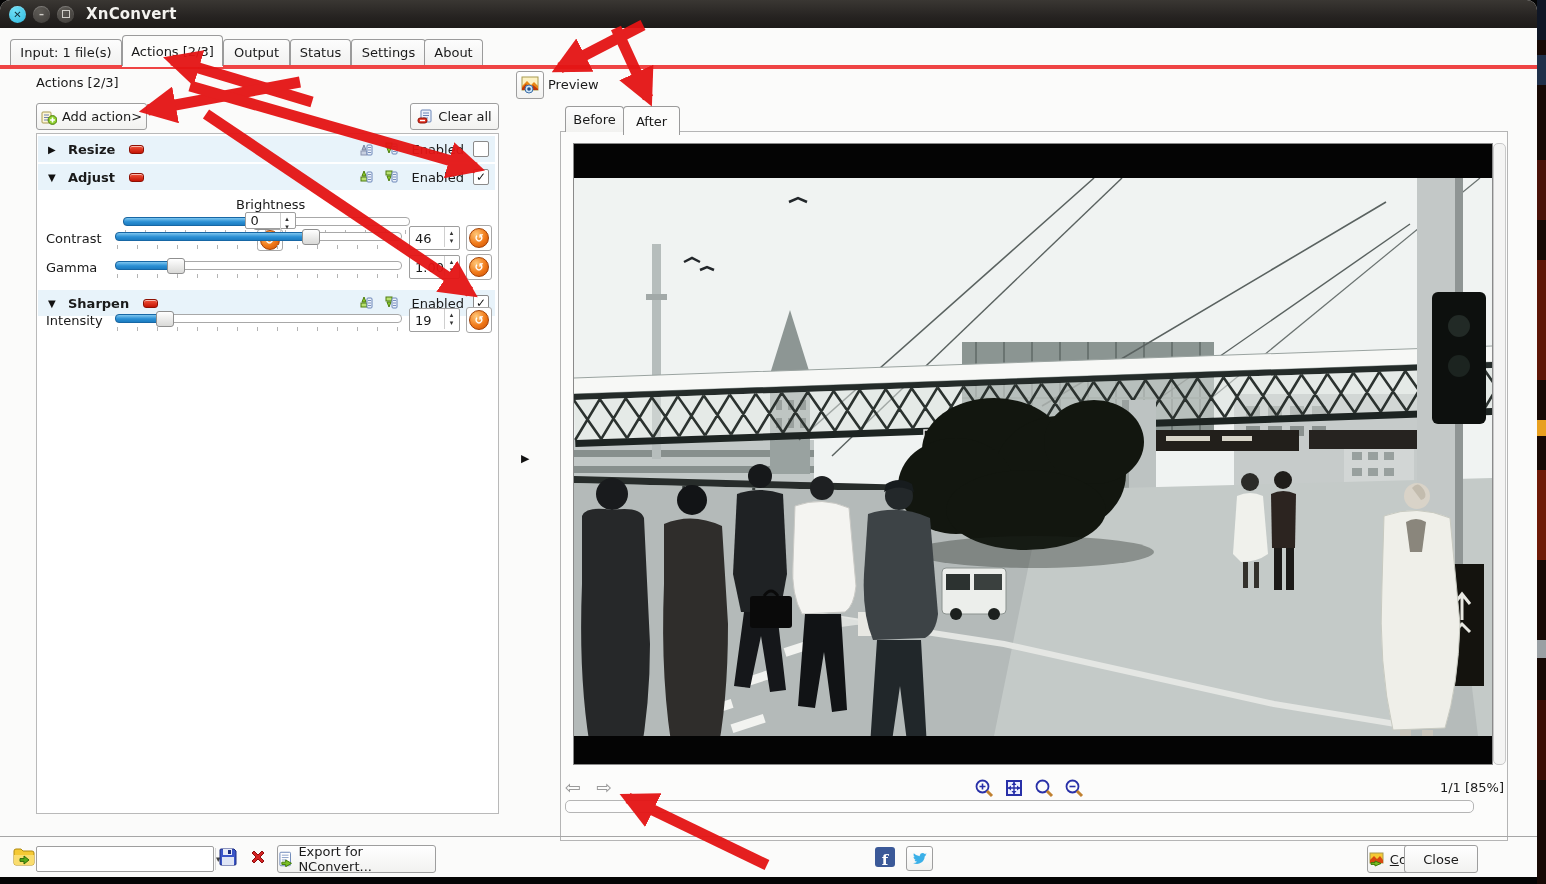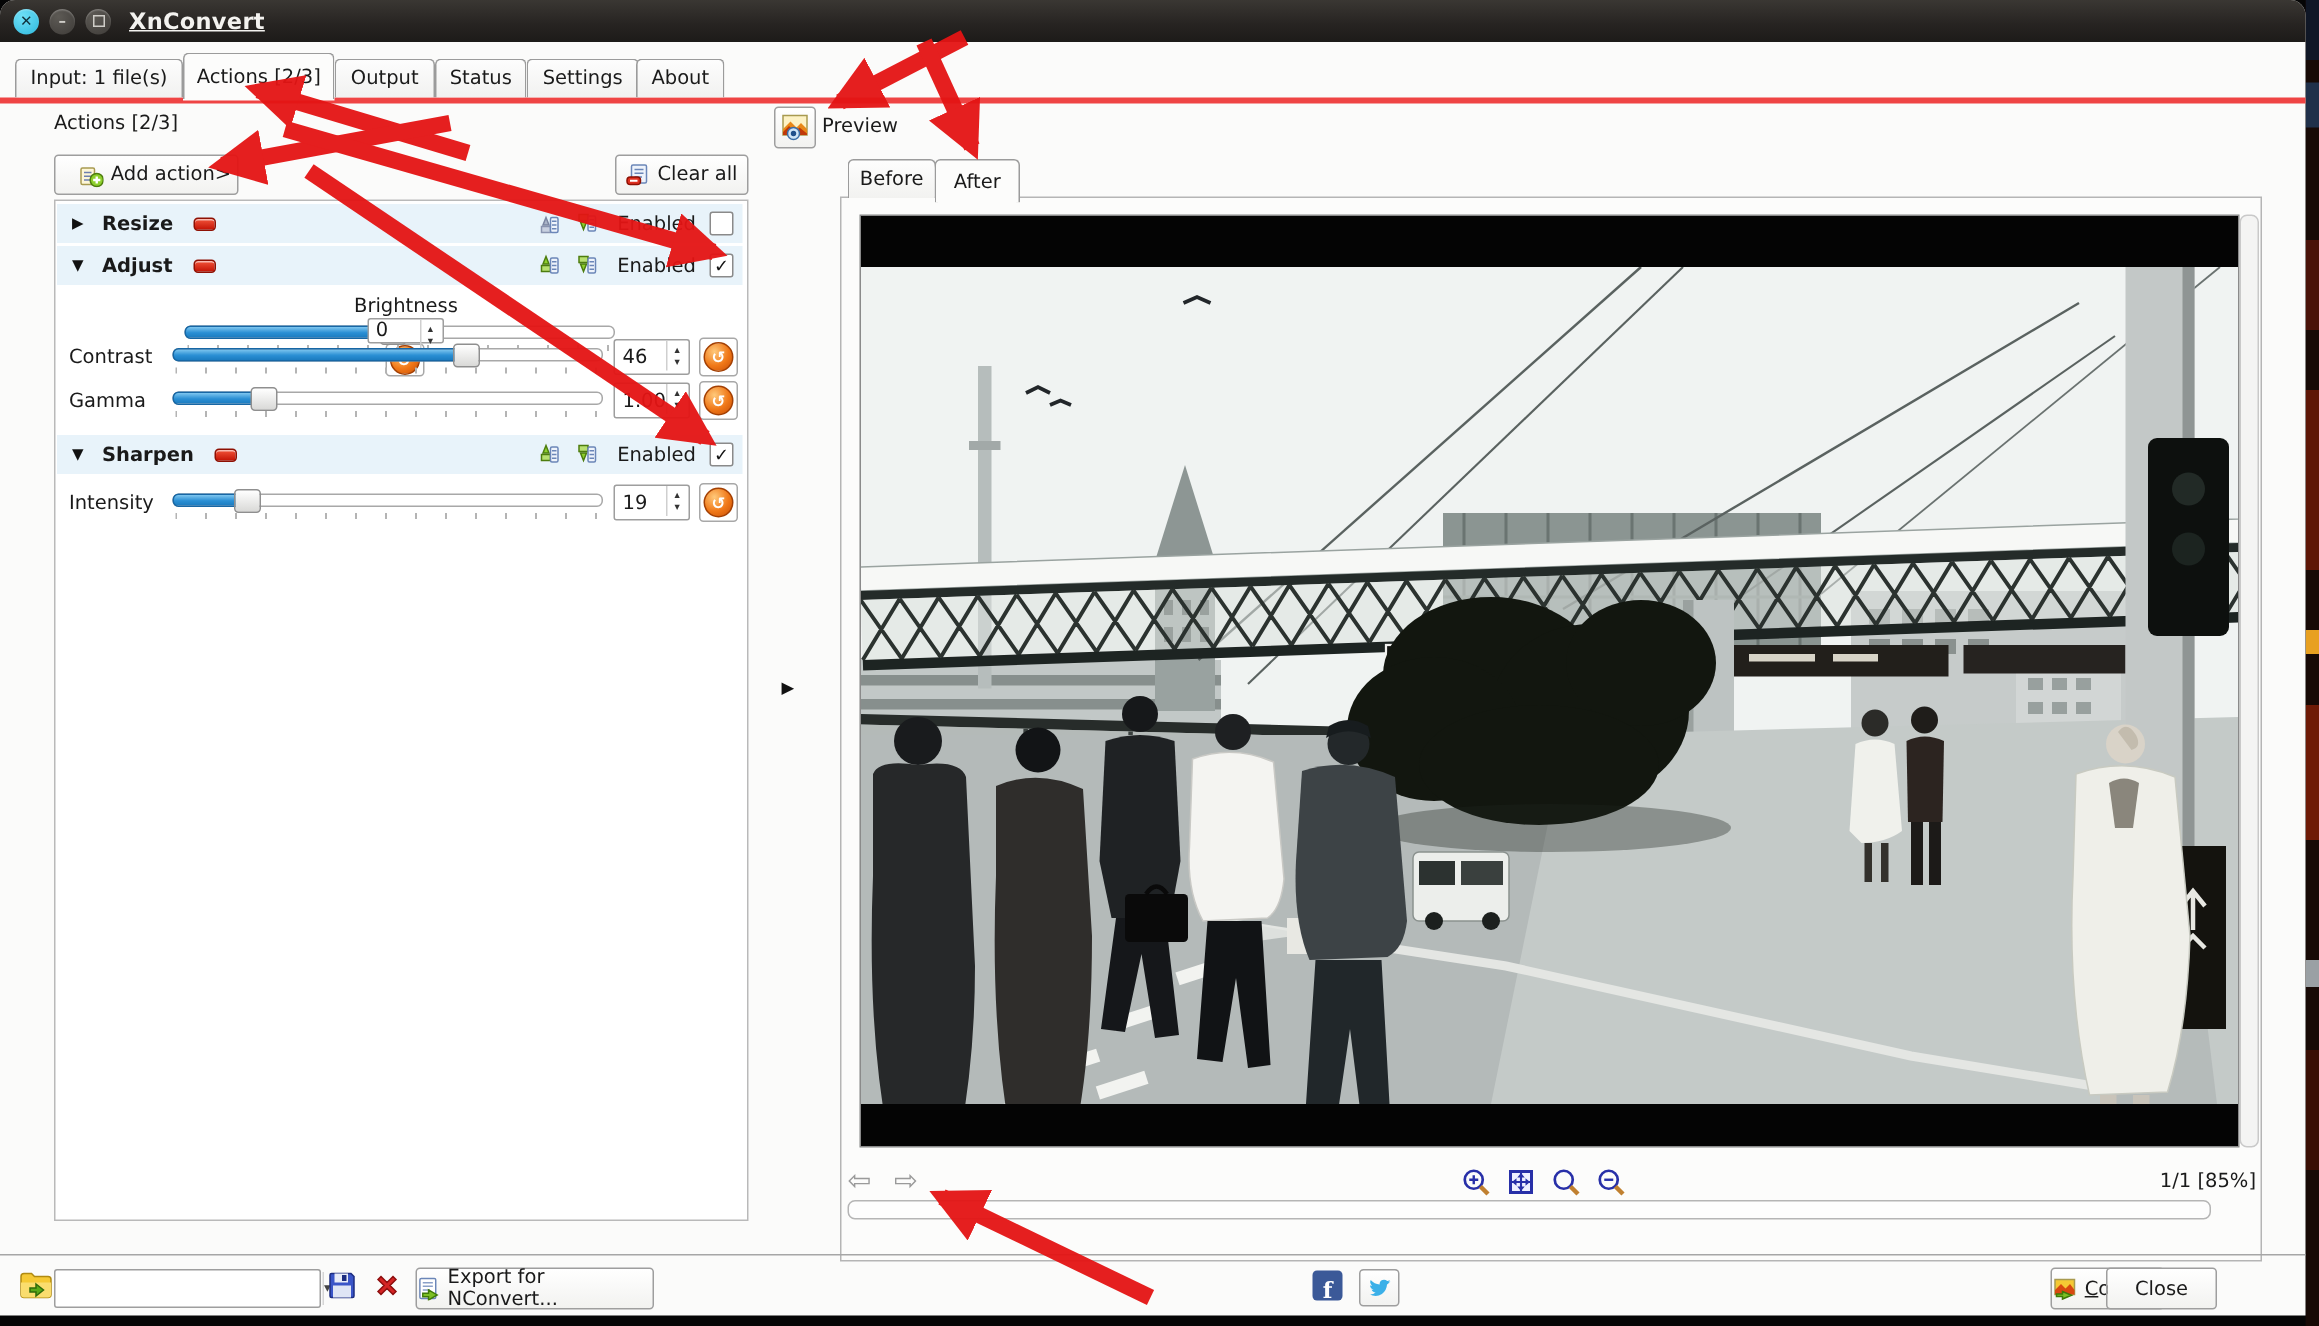--- a/index.html
+++ b/index.html
@@ -11,32 +11,32 @@
   #right-sliver{left:1537px;top:0;width:9px;height:884px;background:#170905;overflow:hidden;}
   #right-sliver .fleck{position:absolute;left:0;width:9px;}
   #window{left:0;top:0;width:1537px;height:877px;background:#fbfbfa;border-radius:10px 10px 0 0;}
   #titlebar{left:0;top:0;width:1537px;height:28px;border-radius:10px 10px 0 0;
             background:linear-gradient(#3a3733,#262321 60%,#1d1b19);display:flex;align-items:center;}
   .winbtn{width:17px;height:17px;border-radius:50%;margin-left:7px;display:flex;align-items:center;justify-content:center;
           font-size:10px;font-weight:bold;color:#10303a;box-shadow:inset 0 1px 1px rgba(255,255,255,.25);}
   #btn-close{background:radial-gradient(circle at 35% 30%,#6fe0f7,#2eb8dd);margin-left:9px;}
   #btn-min,#btn-max{background:radial-gradient(circle at 35% 30%,#5d5a55,#3e3b38);color:#cfcdc8;}
   #btn-max i{display:block;width:6px;height:6px;border:1.5px solid #cfcdc8;}
-  #win-title{color:#f3f2ef;font-weight:bold;font-size:15px;margin-left:12px;letter-spacing:.2px;text-decoration:underline;}
+  #win-title{color:#f3f2ef;font-weight:bold;font-size:15px;margin-left:12px;letter-spacing:.2px;}
   
   #tabstrip{left:0;top:38px;width:1537px;height:27px;border-bottom:4px solid #ef4444;}
   .tab{position:absolute;top:1px;height:25px;border:1px solid #9b9b9b;border-bottom:none;border-radius:4px 4px 0 0;
        background:linear-gradient(#fdfdfd,#f1f1f0);display:flex;align-items:center;justify-content:center;cursor:default;}
   .tab.active{top:-3px;height:30px;background:#fcfcfb;z-index:3;box-shadow:0 1px 0 #fcfcfb;}
   
   .btn{border:1px solid #9e9e9e;border-radius:3px;background:linear-gradient(#ffffff,#f2f2f0);
        display:flex;align-items:center;justify-content:center;gap:5px;}
   
   #actions-heading{left:36px;top:75px;}
-  #add-action-btn{left:36px;top:103px;width:109px;height:25px;padding-left:12px;}
+  #add-action-btn{left:36px;top:103px;width:109px;height:25px;}
   #clear-all-btn{left:410px;top:103px;width:87px;height:25px;}
   #actions-box{left:36px;top:133px;width:461px;height:679px;background:#fff;border:1px solid #b9b9b9;}
   .group-row{position:absolute;left:1px;width:457px;height:26px;background:#e8f3fa;display:flex;align-items:center;}
   .group-row .tri{width:12px;margin-left:10px;font-size:10px;color:#111;}
   .group-row .gname{font-weight:bold;margin-left:8px;}
   .minus-chip{width:13px;height:7px;border-radius:3px;margin-left:14px;
               background:linear-gradient(#f2543a,#c41405);border:1px solid #8e1003;box-shadow:inset 0 1px 0 rgba(255,255,255,.6);}
   .grp-right{margin-left:auto;display:flex;align-items:center;gap:9px;margin-right:6px;}
   .enabled-lbl{margin-left:4px;}
   .chk{width:14px;height:14px;background:#fff;border:1px solid #8a8a8a;border-radius:2px;
@@ -294,21 +294,21 @@
             <rect x="10" y="3" width="5" height="10" rx="1" fill="#eef3fb" stroke="#6b86b8"></rect>
               <path d="M11 5.5h3M11 8h3M11 10.5h3" stroke="#6b86b8" stroke-width="0.9"></path>
           </svg>
           <span class="enabled-lbl">Enabled</span>
           <span class="chk">
               <span>✓</span>
             </span>
         </span>
       </div>
 
-      <div class="param-row" style="top:189px;">
+      <div class="param-row" style="top:174px;">
         <span class="plabel">Intensity</span>
         <div class="slider" style="--pct: 17%;">
           <div class="trough"></div>
             <div class="fill"></div>
           <div class="handle"></div>
             <div class="ticks"></div>
         </div>
         <div class="spinbox">
           <span class="val">19</span>
           <span class="arrows">

